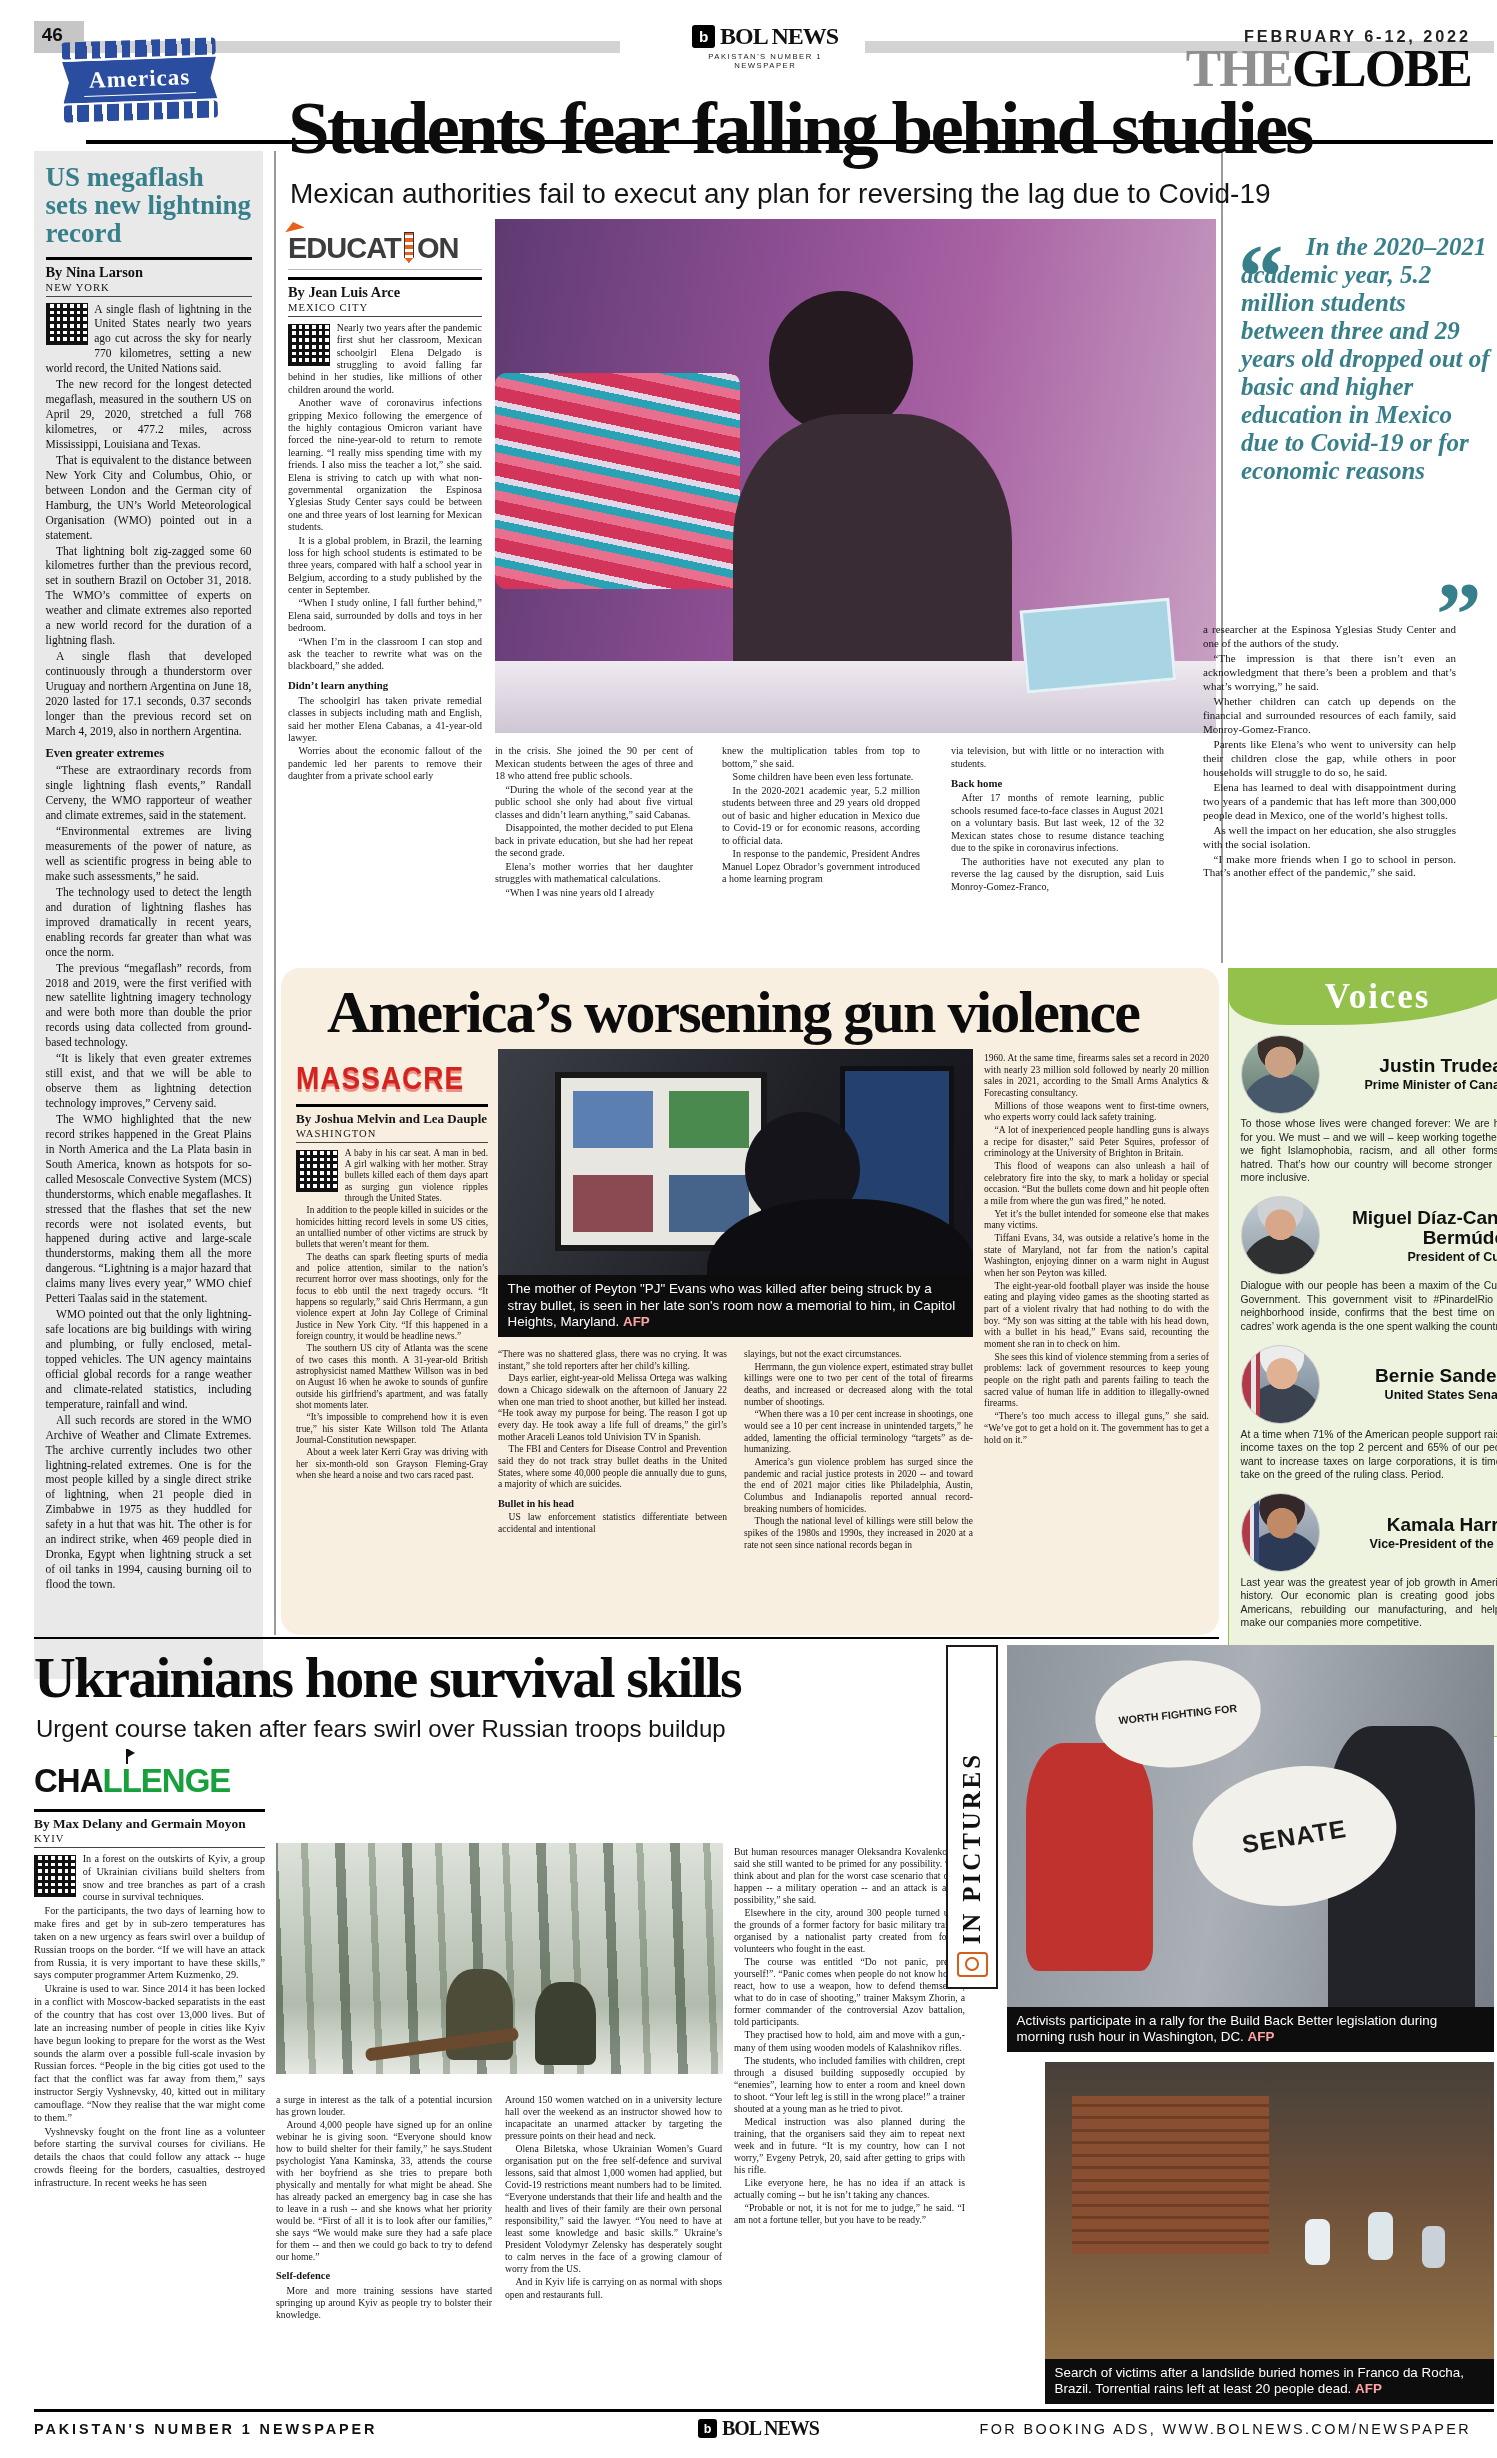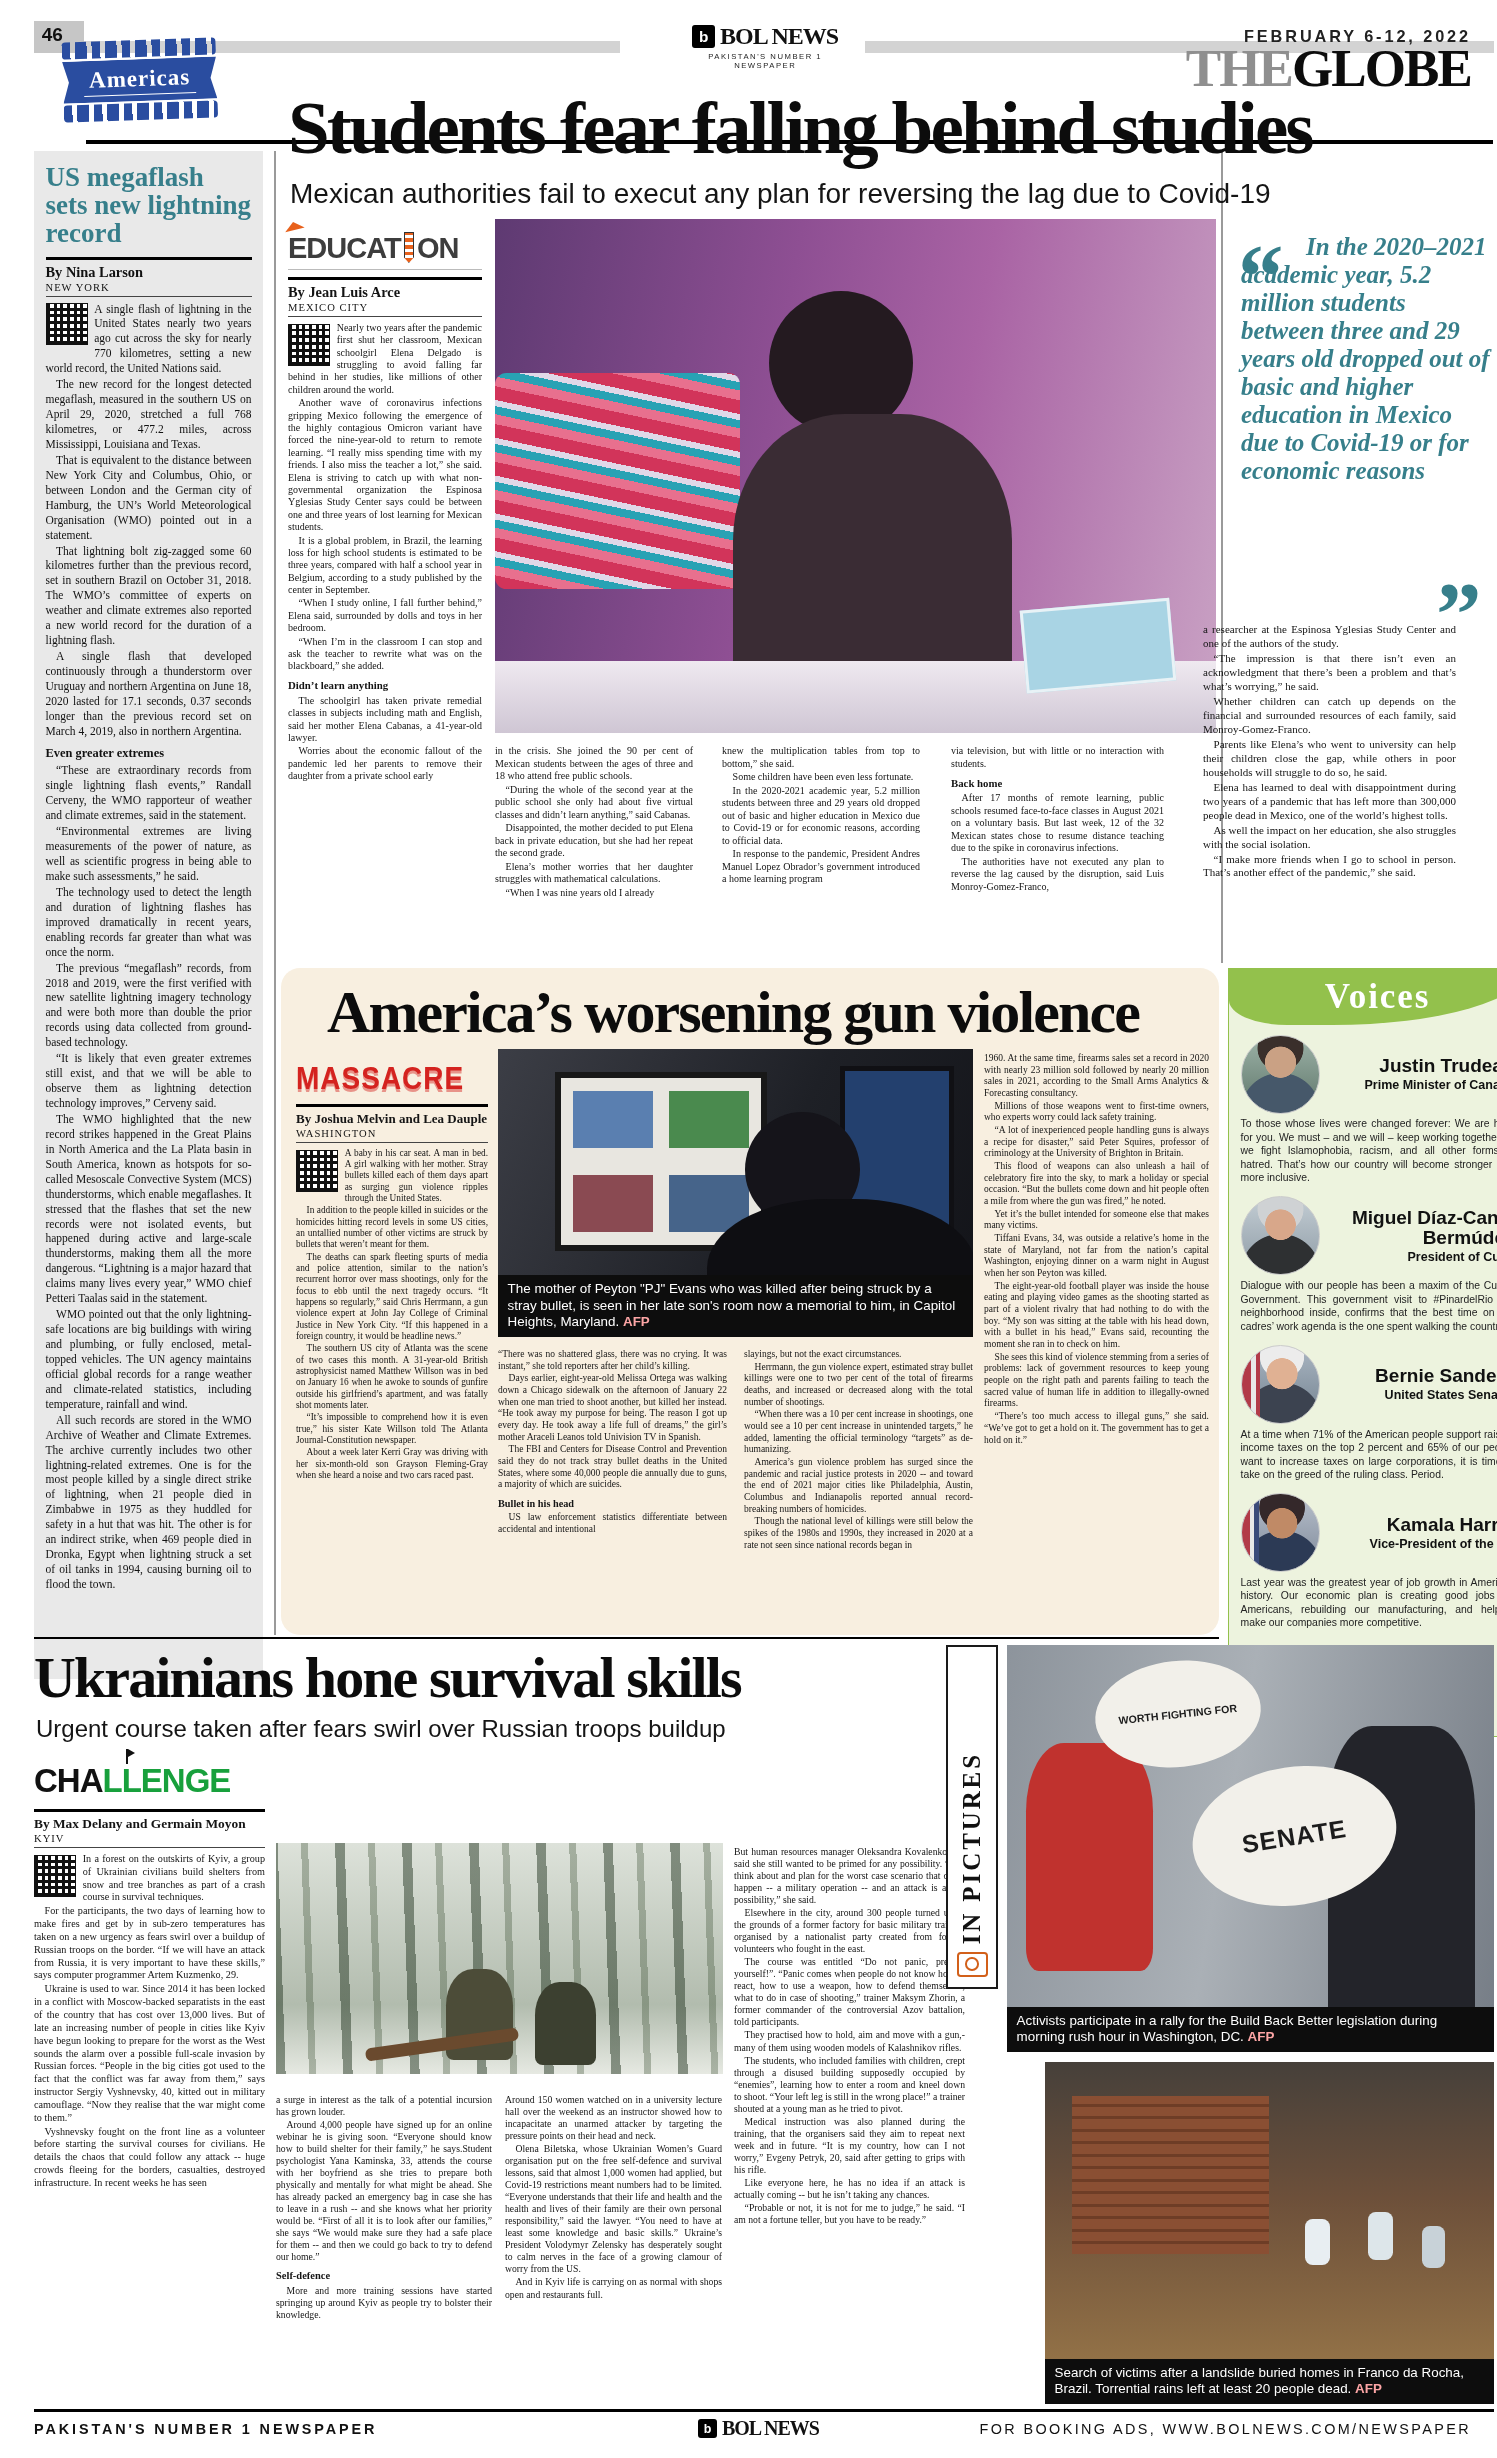--- a/index.html
+++ b/index.html
@@ -258,21 +258,21 @@
       <div class="toprule"></div>
       <div class="byline" style="font-size:13px;">By Joshua Melvin and Lea Dauple</div>
       <div class="dateline">WASHINGTON</div>
       <div class="botrule"></div>
     </div>
     <div class="qr"></div>
     <div>
         <p>A baby in his car seat. A man in bed. A girl walking with her mother. Stray bullets killed each of them days apart as surging gun violence ripples through the United States.</p>
         <p>In addition to the people killed in suicides or the homicides hitting record levels in some US cities, an untallied number of other victims are struck by bullets that weren’t meant for them.</p>
         <p>The deaths can spark fleeting spurts of media and police attention, similar to the nation’s recurrent horror over mass shootings, only for the focus to ebb until the next tragedy occurs. “It happens so regularly,” said Chris Herrmann, a gun violence expert at John Jay College of Criminal Justice in New York City. “If this happened in a foreign country, it would be headline news.”</p>
-        <p>The southern US city of Atlanta was the scene of two cases this month. A 31-year-old British astrophysicist named Matthew Willson was in bed on January 16 when he awoke to sounds of gunfire outside his girlfriend’s apartment, and was fatally shot moments later.</p>
+        <p>The southern US city of Atlanta was the scene of two cases this month. A 31-year-old British astrophysicist named Matthew Willson was in bed on August 16 when he awoke to sounds of gunfire outside his girlfriend’s apartment, and was fatally shot moments later.</p>
         <p>“It’s impossible to comprehend how it is even true,” his sister Kate Willson told The Atlanta Journal-Constitution newspaper.</p>
         <p>About a week later Kerri Gray was driving with her six-month-old son Grayson Fleming-Gray when she heard a noise and two cars raced past.</p>
       </div>
   </div>
 
   <div class="photo" style="left:498px;top:1049px;width:475px;height:288px;">
     <div class="ph-abs" style="inset:0;background:linear-gradient(115deg,#3c3e46,#1e2026 55%,#121318);"></div>
     <div class="ph-abs" style="left:12%;top:8%;width:42%;height:58%;background:#e8e6e0;border:6.7px solid #181818;">
       <div class="ph-abs" style="left:6%;top:8%;width:40%;height:34%;background:#5a7fb0;"></div>
       <div class="ph-abs" style="right:6%;top:8%;width:40%;height:34%;background:#4a8a4e;"></div>

